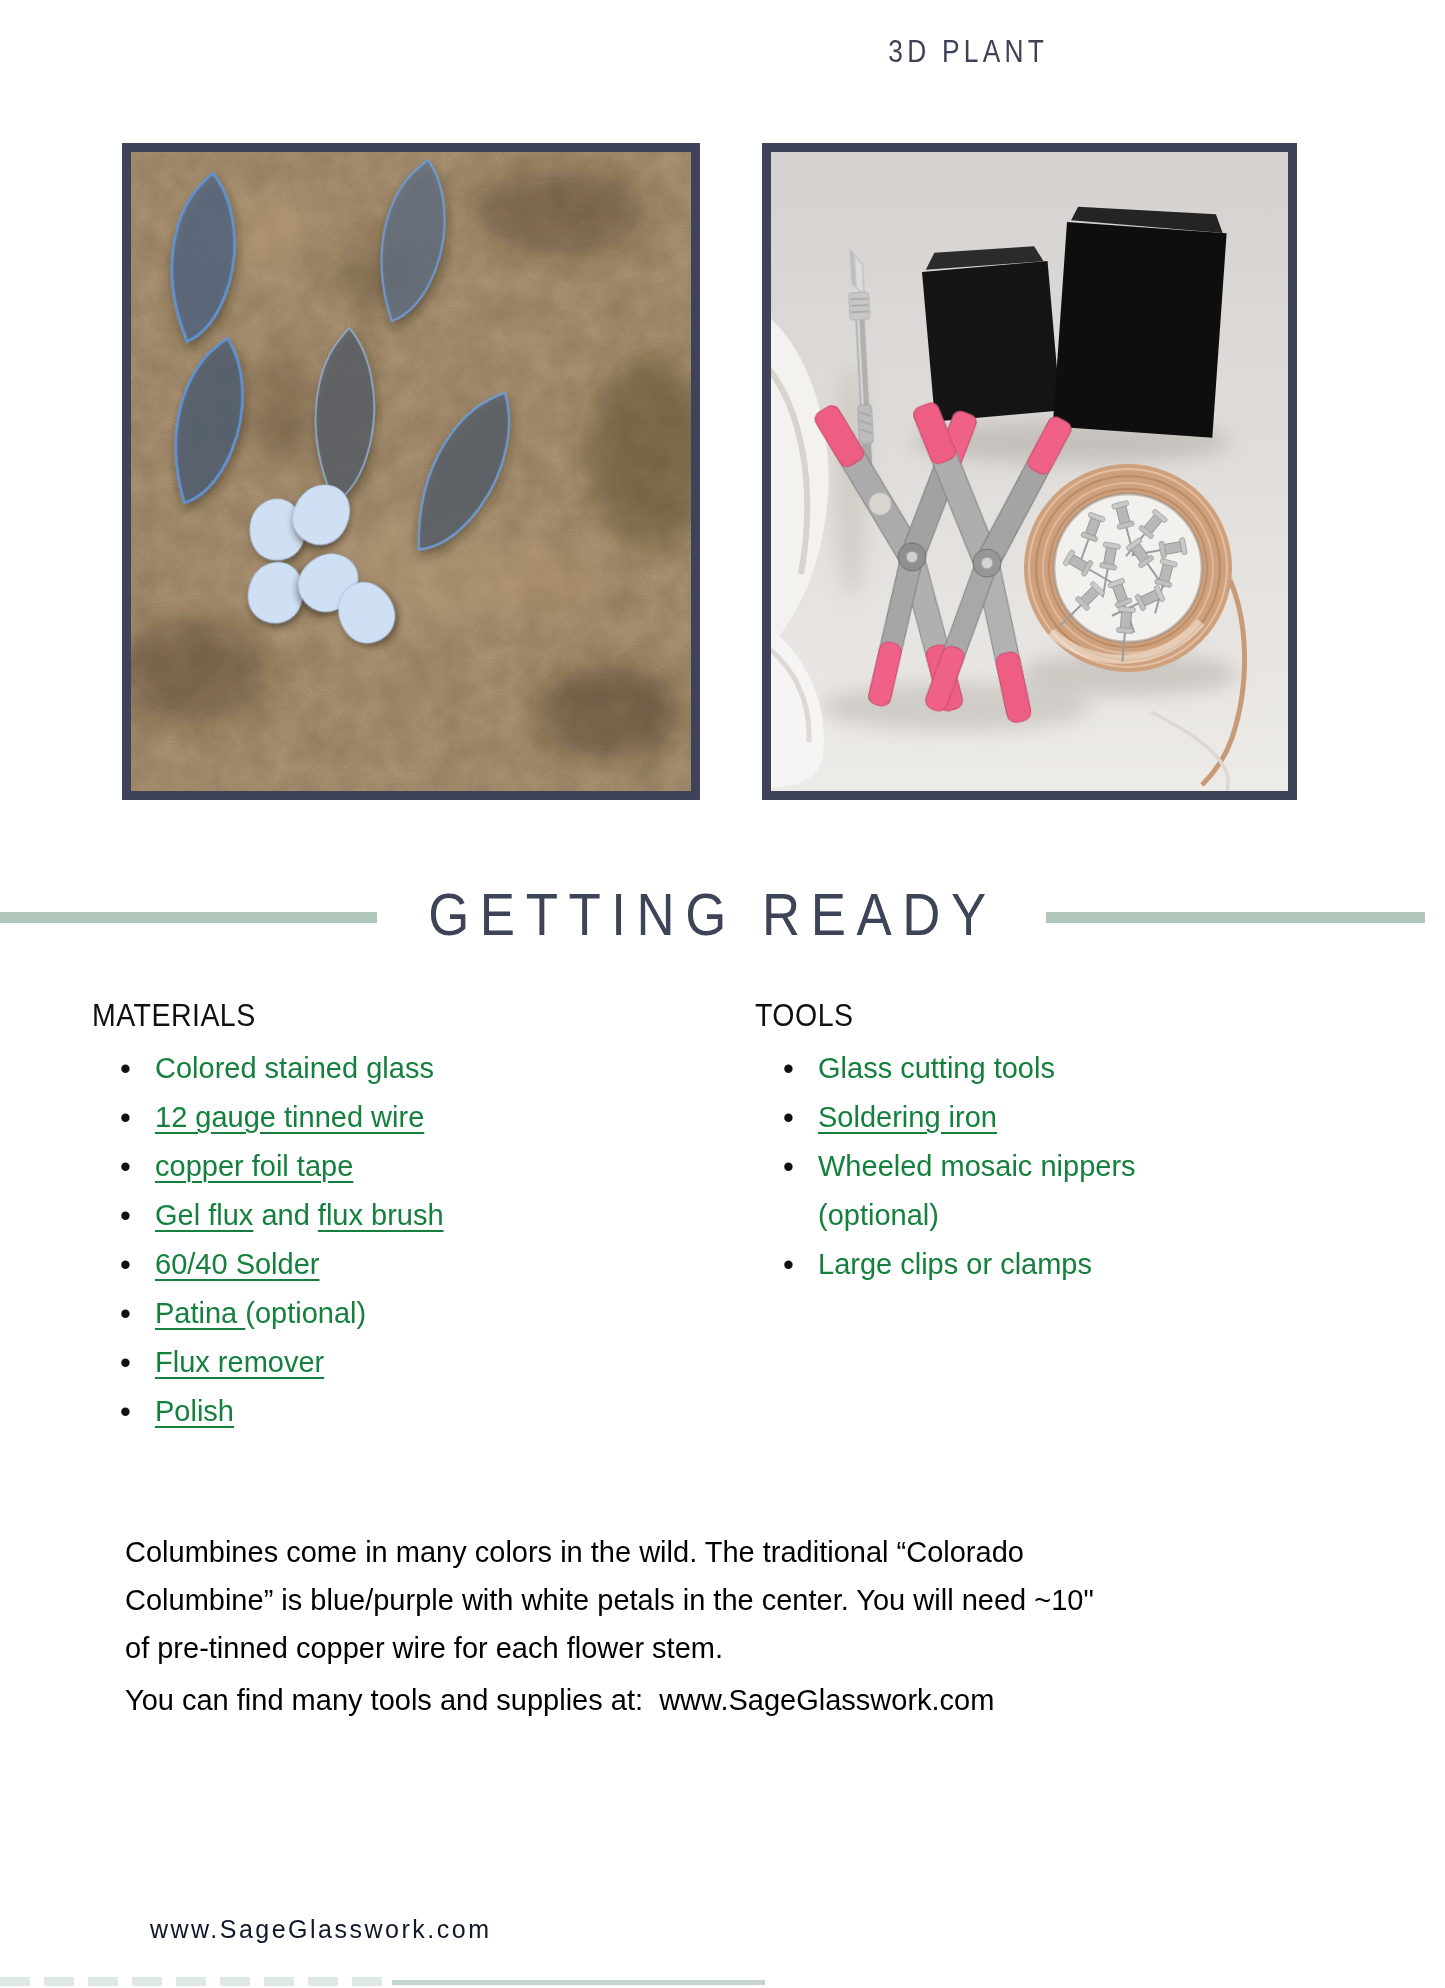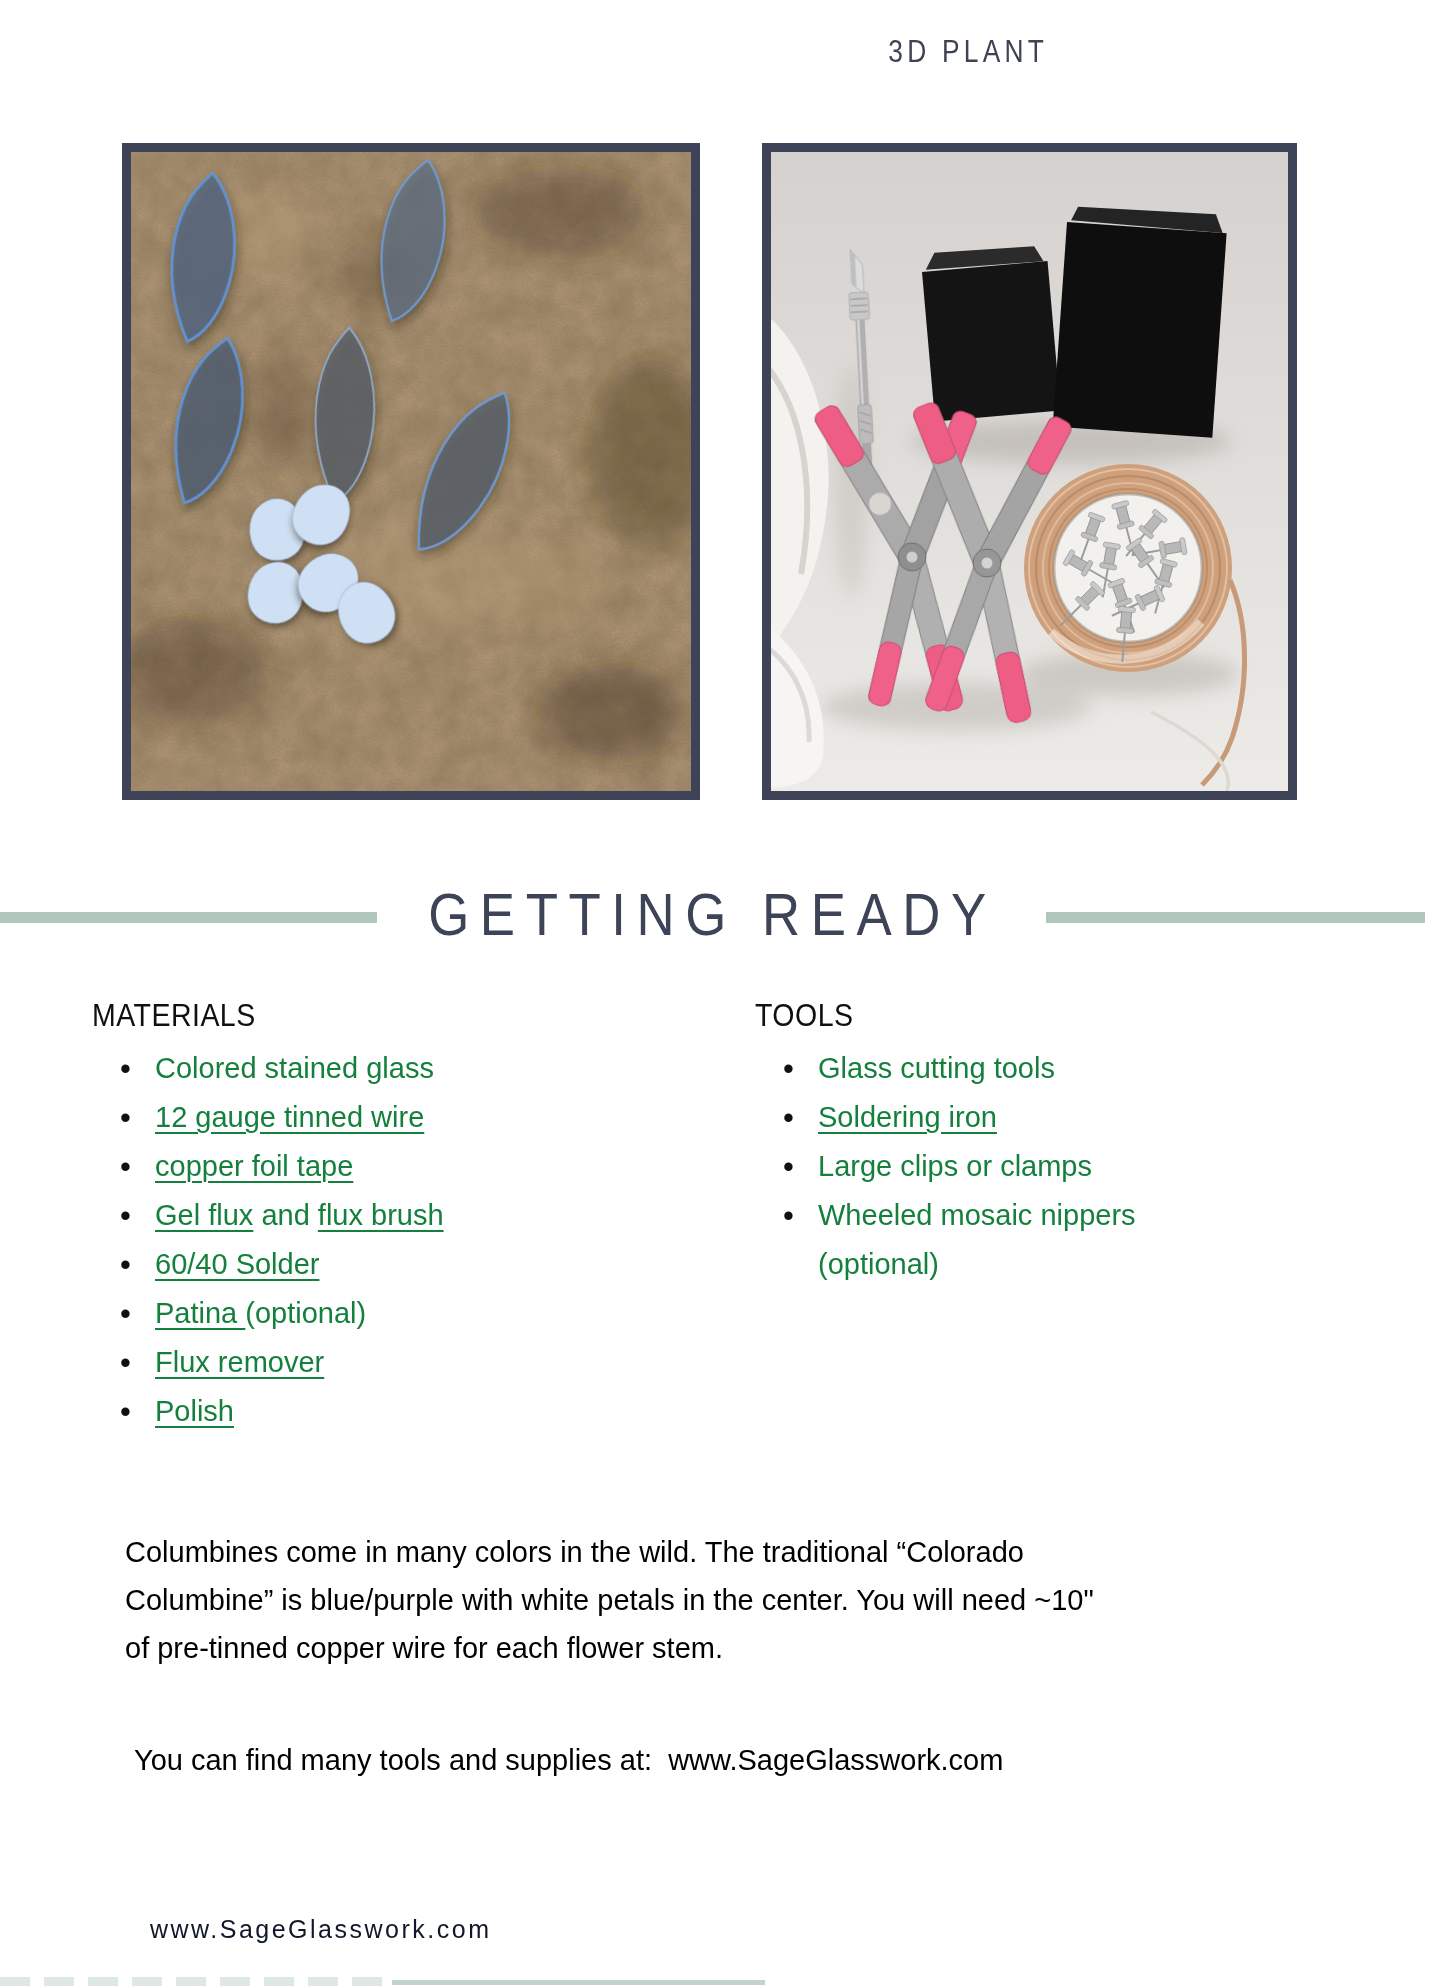--- a/index.html
+++ b/index.html
@@ -42,21 +42,21 @@
   .col li::before{
     content:"\2022";position:absolute;left:28px;top:0;font-size:31px;color:#101010;
   }
   .u{text-decoration:underline;text-underline-offset:5px;text-decoration-thickness:1.5px;}
   
   .note{
     position:absolute;left:125px;width:1010px;font-size:29px;line-height:48px;
     color:#000000;white-space:pre-wrap;
   }
   .note-1{top:1528px;}
-  .note-2{top:1736px;margin-left:9px;}
+  .note-2{top:1676px;}
   
   .footer-site{
     position:absolute;left:150px;top:1915px;font-size:25px;letter-spacing:2.5px;color:#0f172a;
   }
   .footer-page{
     position:absolute;right:126px;top:1982px;font-size:26px;letter-spacing:3px;color:#0f766e;
   }
   
   .bottom-dash{
     position:absolute;left:0;top:1977px;width:392px;height:9px;
@@ -277,23 +277,23 @@
         <li><span class="u">Flux remover</span></li>
         <li><span class="u">Polish</span></li>
       </ul>
   </div>
 
   <div class="col col-tools">
     <h3>TOOLS</h3>
     <ul>
         <li><span>Glass cutting tools</span></li>
         <li><span class="u">Soldering iron</span></li>
-        <li><span>Large clips or clamps</span></li>
         <li><span>Wheeled mosaic nippers
 (optional)</span></li>
+        <li><span>Large clips or clamps</span></li>
       </ul>
   </div>
 
   <div class="note note-1">Columbines come in many colors in the wild. The traditional “Colorado
 Columbine” is blue/purple with white petals in the center. You will need ~10"
 of pre-tinned copper wire for each flower stem.</div>
   <div class="note note-2">You can find many tools and supplies at:  www.SageGlasswork.com</div>
 
   <div class="footer-site">www.SageGlasswork.com</div>
   <div class="footer-page">PAGE 3</div>

